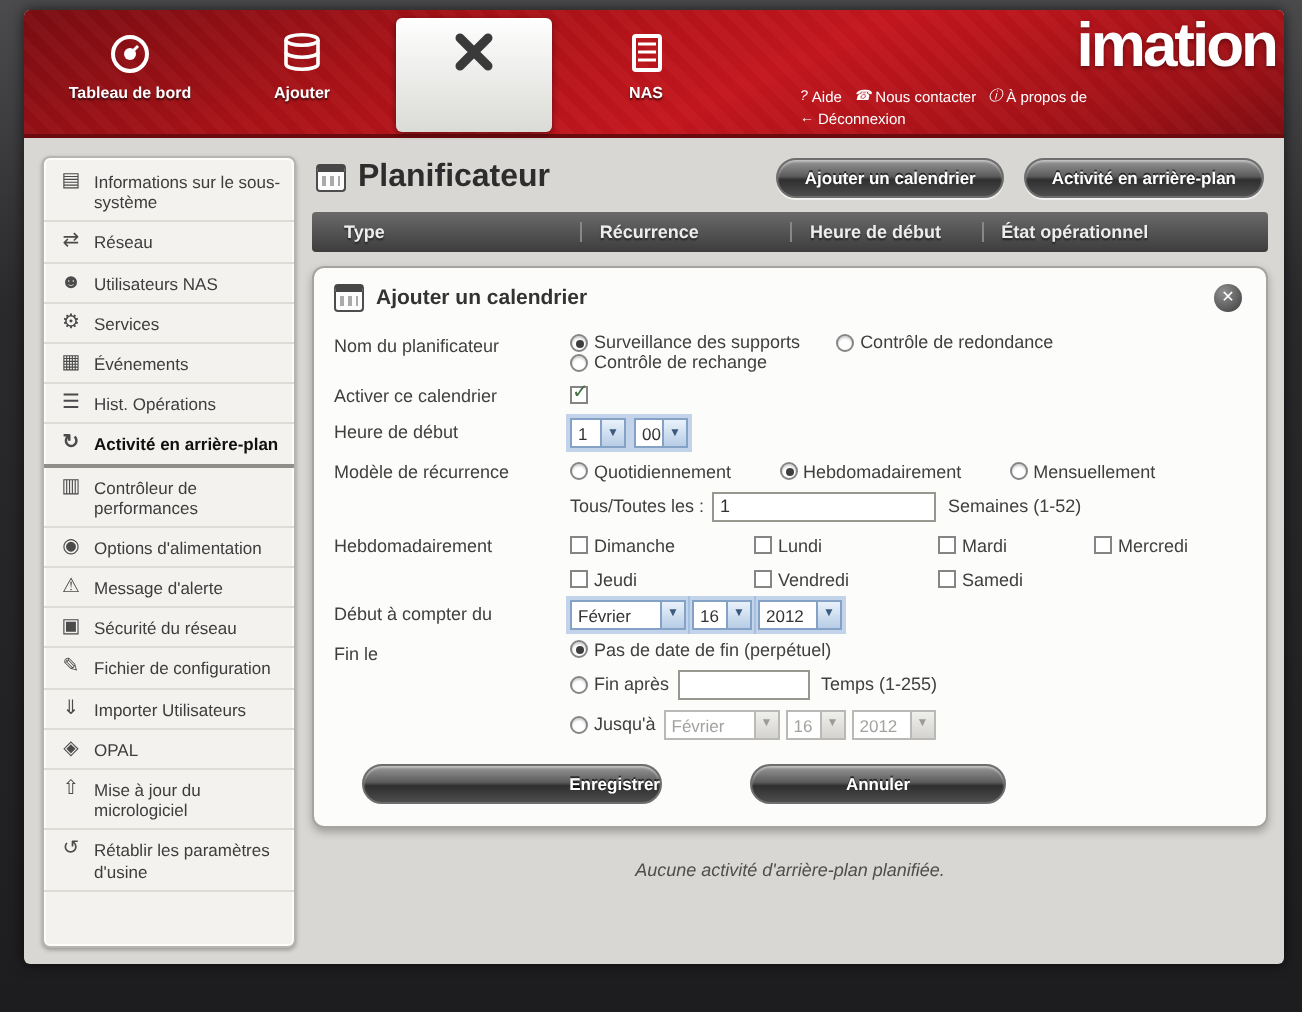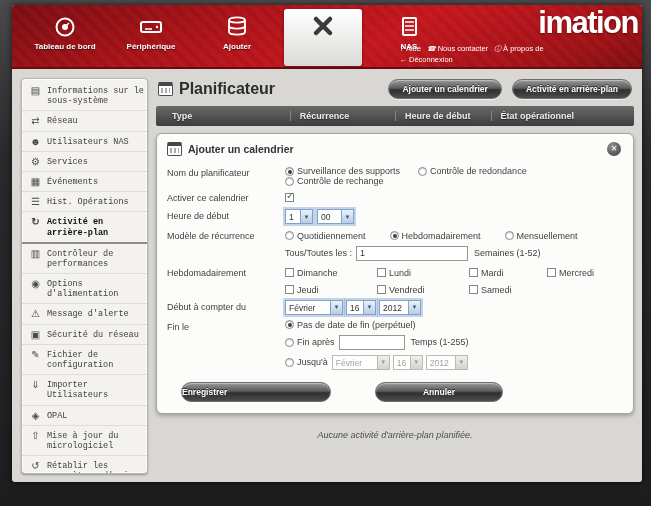--- a/index.html
+++ b/index.html
@@ -53,21 +53,21 @@
     width:127px; flex-shrink:0; margin-bottom:8px;
     background:#f3f2ef; border:1px solid #b6b5b1; border-radius:4px;
     box-shadow:inset 0 0 0 1px #fdfdfc, 0 1px 2px rgba(0,0,0,.3);
     padding:2px 0; overflow:hidden;
   }
   .s-item {
     display:flex; align-items:flex-start; gap:5px; padding:4px 3px 4px 7px;
     border-bottom:1px solid #dedcd7; font-size:8.5px; color:#3d3d3d; cursor:pointer;
   }
   .s-ico { width:13px; flex-shrink:0; text-align:center; font-size:10px; line-height:1.1; color:#4b4b4b; font-style:normal; }
-  .s-lbl { line-height:1.2; padding-top:1px;font-family:Liberation Mono, monospace; }
+  .s-lbl { line-height:1.2; padding-top:1px; }
   .s-item.selected { font-weight:bold; color:#101010; border-bottom:2px solid #8f8e89; }
   .main { flex:1; min-width:0; display:flex; flex-direction:column; }
   .main-head { display:flex; align-items:center; gap:6px; padding:1px 2px 7px 2px; }
   .cal-ico {
     width:15px; height:14px; background:#fcfcfc; border:1px solid #4d4d4d;
     border-top:4px solid #474747; border-radius:2px; position:relative; flex-shrink:0;
   }
   .cal-ico::after {
     content:''; position:absolute; left:2px; top:2px; right:2px; bottom:2px;
     background:repeating-linear-gradient(90deg,#aaa 0 2px,transparent 2px 4px);
@@ -120,30 +120,30 @@
   .sel .txt { flex:1; font-size:8.5px; color:#333; padding:2px 3px 0; white-space:nowrap; overflow:hidden; }
   .sel .arr {
     width:12px; display:flex; align-items:center; justify-content:center;
     background:linear-gradient(#eaf2fb,#b7cde6); border-left:1px solid #84a2c5;
     color:#3c5a7e; font-size:6px; font-style:normal;
   }
   .sel.glow { box-shadow:0 0 0 2px rgba(138,172,218,.5); }
   .sel.dis { border-color:#bab9b5; cursor:default; }
   .sel.dis .txt { color:#a2a29e; }
   .sel.dis .arr { background:linear-gradient(#efefec,#d4d3cf); border-left-color:#bab9b5; color:#9b9b97; }
-  .w-hour { width:28px; } .w-min { width:37px;justify-content:center; }
+  .w-hour { width:28px; } .w-min { width:27px;justify-content:center; }
   .w-month { width:58px; } .w-day { width:30px; } .w-year { width:42px; }
   .tin { height:15px; border:1px solid #98978f; font-size:9px; padding:0 3px; font-family:inherit; color:#333; background:#fff; }
   .daygrid { display:grid; grid-template-columns:92px 92px 78px auto; row-gap:7px; width:100%; padding-top:2px; }
   .dcell { display:flex; align-items:center; cursor:pointer; }
   .fincol { display:flex; flex-direction:column; gap:5px; width:100%; }
   .finline { display:flex; align-items:center; }
   .gap3 { display:inline-flex; gap:3px; margin-left:4px; }
   .btnrow { display:flex; gap:44px; margin:12px 0 2px 14px; }
-  .pill.wide  { width:150px; text-align:left; padding:4px 0; border-radius:11px; }
+  .pill.wide  { width:150px; text-align:right; padding:4px 0; border-radius:11px; }
   .pill.wide2 { width:128px; text-align:center; padding:4px 0; border-radius:11px; }
   .empty-msg { text-align:center; font-size:9px; font-style:italic; color:#4e4e4e; margin-top:16px; }
   .ml4 { margin-left:4px; } .ml6 { margin-left:6px; } .mr4 { margin-right:4px; }
   svg { display:block; }
 </style>
 </head>
 <body>
 
 <div class="frame">
   <div class="screen">
@@ -152,30 +152,20 @@
       <nav class="nav">
         <div class="nav-item">
           <span class="nicon">
             <svg width="24" height="24" viewBox="0 0 24 24">
                 <circle cx="12" cy="12" r="8.5" fill="none" stroke="#ffffff" stroke-width="2"></circle>
                 <circle cx="12" cy="12" r="3" fill="#ffffff"></circle>
                 <line x1="12" y1="12" x2="16" y2="8" stroke="#ffffff" stroke-width="1.5"></line>
               </svg>
           </span>
           <span>Tableau de bord</span>
-        </div>
-        <div class="nav-item">
-          <span class="nicon">
-            <svg width="26" height="24" viewBox="0 0 26 24">
-                <rect x="3" y="7" width="20" height="10" rx="2" fill="none" stroke="#ffffff" stroke-width="2"></rect>
-                <line x1="7" y1="14" x2="14" y2="14" stroke="#ffffff" stroke-width="1.5"></line>
-                <circle cx="19" cy="12" r="1.2" fill="#ffffff"></circle>
-              </svg>
-          </span>
-          <span>Périphérique</span>
         </div>
         <div class="nav-item">
           <span class="nicon">
             <svg width="24" height="24" viewBox="0 0 24 24">
                 <ellipse cx="12" cy="5" rx="8" ry="2.6" fill="none" stroke="#ffffff" stroke-width="1.8"></ellipse>
                 <path d="M4 5 v12 c0 1.5 3.6 2.6 8 2.6 s8 -1.1 8 -2.6 V5" fill="none" stroke="#ffffff" stroke-width="1.8"></path>
                 <path d="M4 11 c0 1.5 3.6 2.6 8 2.6 s8 -1.1 8 -2.6" fill="none" stroke="#ffffff" stroke-width="1.8"></path>
               </svg>
           </span>
           <span>Ajouter</span>

